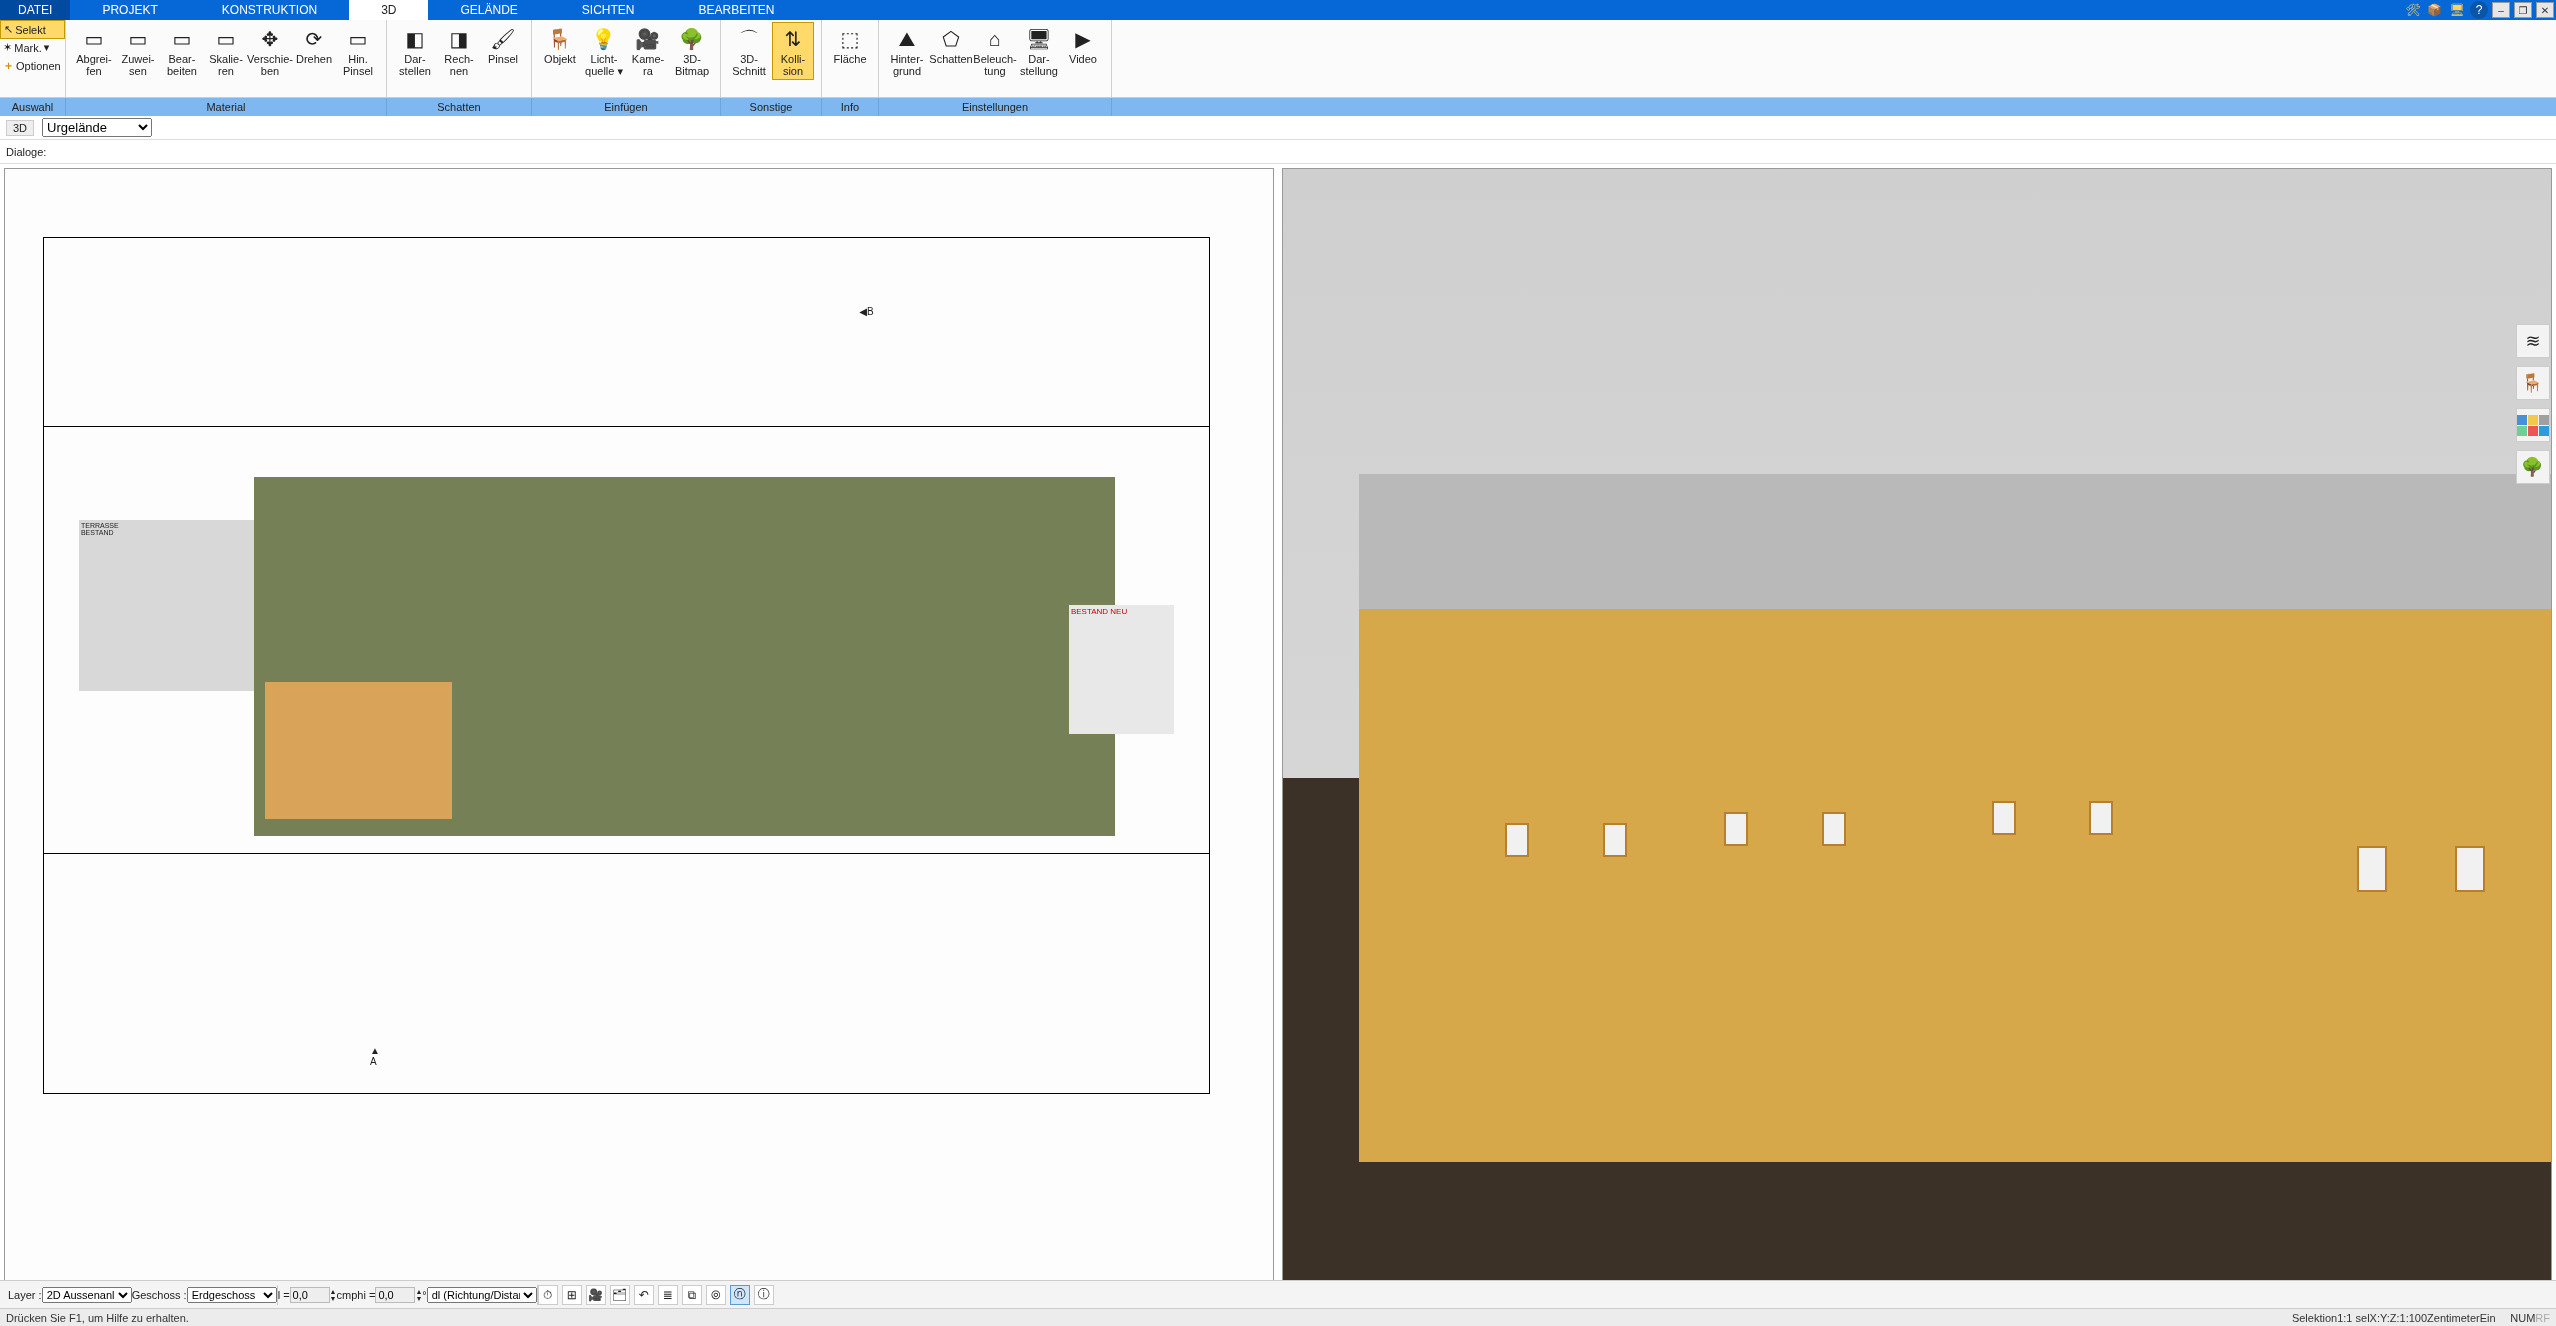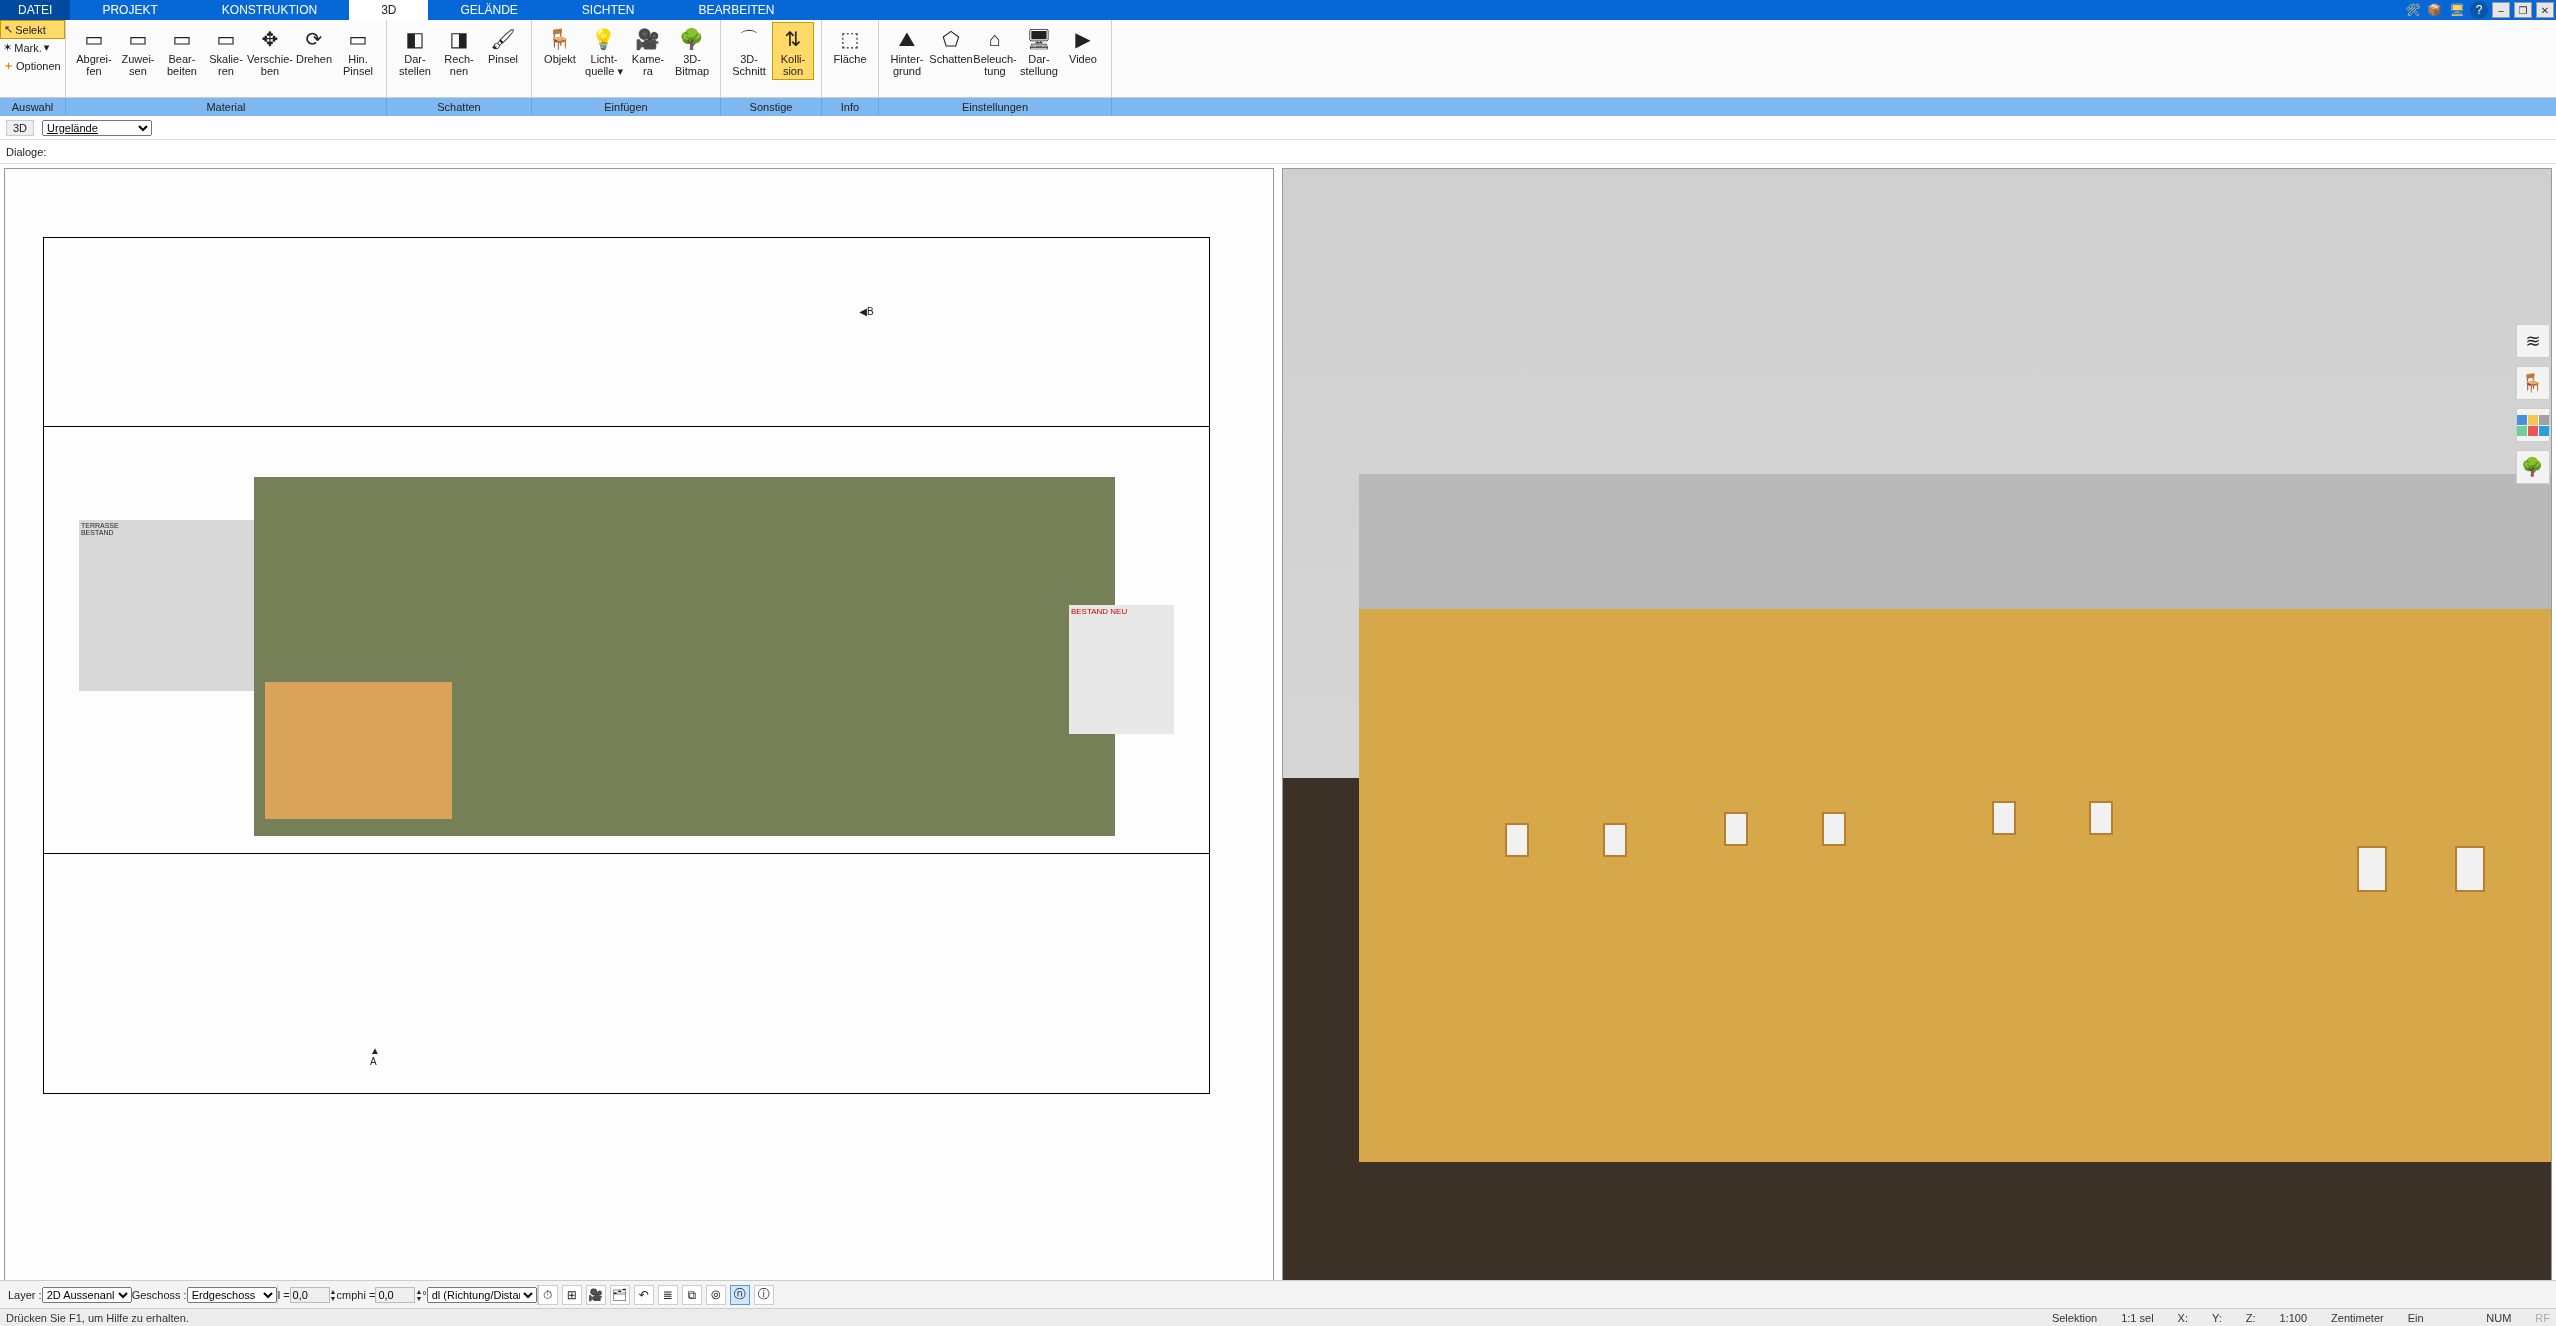--- a/index.html
+++ b/index.html
@@ -25,21 +25,21 @@
 .ribbon .btn .glyph { width:28px; height:28px; display:flex; align-items:center; justify-content:center; font-size:20px; }
 .ribbon .btn .lbl { font-size:11px; text-align:center; line-height:12px; white-space:pre; }
 
 .group-labels { display:flex; height:18px; background:#7fb8f0; }
 .group-labels .side { width:66px; }
 .group-labels .gl { text-align:center; font-size:11px; line-height:18px; border-right:1px solid #6aa5dd; }
 
 
 .secbar { display:flex; align-items:center; height:24px; border-bottom:1px solid #ddd; padding:0 6px; gap:8px; background:#fff; }
 .secbar .tag3d { background:#eee; border:1px solid #ccc; padding:1px 6px; font-size:11px; }
-.secbar select { font-size:11px; width:110px;text-decoration:underline; }
+.secbar select { font-size:13px; width:110px; }
 
 
 .main { display:flex; height:1138px; position:relative; }
 .pane { flex:1 1 50%; border:1px solid #999; margin:4px; position:relative; background:#fdfdfd; overflow:hidden; }
 .pane.right { background:#cacaca; }
 .plan-placeholder { position:absolute; inset:6% 5% 18% 3%; border:1px solid #000; }
 .plan-core { position:absolute; left:18%; top:28%; right:8%; bottom:30%; background:#5e6a3a; opacity:.85; }
 .plan-lines::before, .plan-lines::after { content:""; position:absolute; left:0; right:0; border-top:1px solid #000; }
 .plan-lines::before { top:22%; } .plan-lines::after { bottom:28%; }
 .terr-left { position:absolute; left:3%; top:33%; width:15%; height:20%; background:#d8d8d8; }
@@ -61,21 +61,21 @@
 
 
 .bbar { position:absolute; left:0; right:0; bottom:18px; height:28px; display:flex; align-items:center; padding:0 8px; background:#f4f4f4; border-top:1px solid #ccc; font-size:11px; }
 .bbar input.num { width:40px; font-size:11px; background:#eee; border:1px solid #bbb; padding:1px 2px; }
 .bbar select { font-size:11px; }
 .bbar .spacer { flex:1; }
 .bbar .ticon { width:20px; height:20px; border:1px solid #ccc; display:flex; align-items:center; justify-content:center; font-size:12px; cursor:pointer; background:#fff; }
 .bbar .ticon.on { background:#cfe6ff; border-color:#5a9bd5; }
 
 
-.status { position:absolute; left:0; right:0; bottom:0; height:18px; background:#ececec; border-top:1px solid #ccc; display:flex; align-items:center; font-size:11px; padding:0 6px; gap:24px; color:#333; }
+.status { position:absolute; left:0; right:0; bottom:0; height:18px; background:#ececec; border-top:1px solid #ccc; display:flex; align-items:center; font-size:11px; padding:0 6px; color:#333; }
 .status .seg { white-space:nowrap; }
 .status .fill { flex:1; }
 </style>
 </head>
 <body>
 
 <div class="menubar">
   <div class="tab file">DATEI</div>
   <div class="tab">PROJEKT</div>
   <div class="tab">KONSTRUKTION</div>

